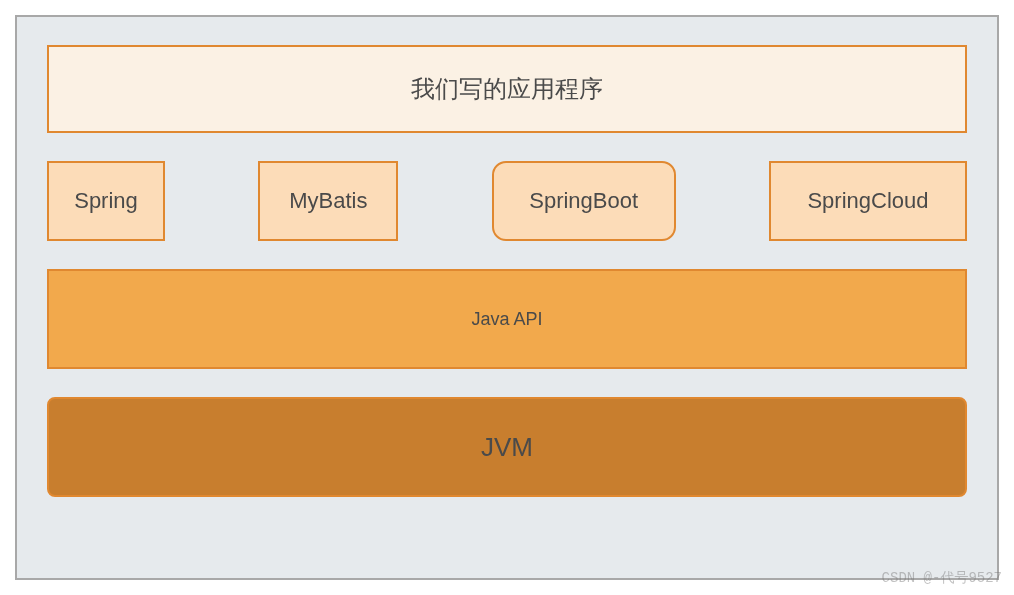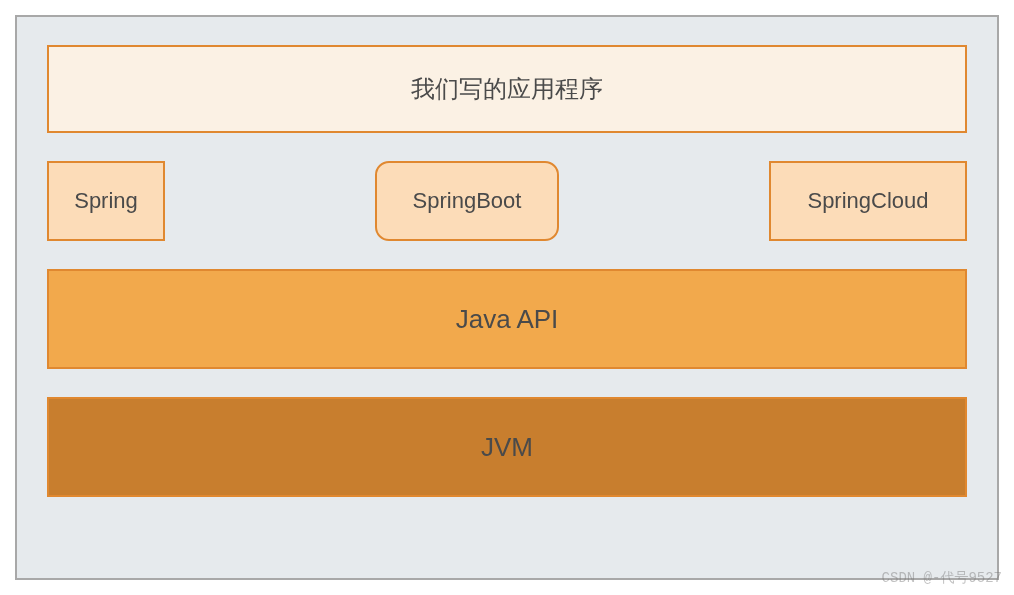--- a/index.html
+++ b/index.html
@@ -53,27 +53,28 @@
     }
     .fw-spring { width: 118px; }
     .fw-mybatis { width: 140px; }
     .fw-springmvc { width: 180px; }
     .fw-springboot { width: 184px; border-radius: 14px; }
     .fw-springcloud { width: 198px; align-items: center; }
     .api-layer {
       height: 100px;
       background: #f2a94c;
       width: 100%;
-      font-size: 26px;
+      font-size: 18px;
     }
     .jvm-layer {
       height: 100px;
       background: #c87e2e;
       width: 100%;
       font-size: 26px;
+      border-radius: 8px;
     }
     .watermark {
       position: absolute;
       bottom: 8px;
       right: 12px;
       font-size: 14px;
       color: rgba(120,120,120,0.45);
       font-family: Liberation Mono, monospace;
     }
   </style>
@@ -83,20 +84,23 @@
 <div class="container">
 
   <div class="box app-layer">
     <span>我们写的应用程序</span>
   </div>
 
   <div class="row frameworks-row">
     <div class="box framework-box fw-spring">
       <span>Spring</span>
     </div>
+    <div class="box framework-box fw-mybatis">
+      <span>MyBatis</span>
+    </div>
     <div class="box framework-box fw-springboot">
       <span>SpringBoot</span>
     </div>
     <div class="box framework-box fw-springcloud">
       <span>SpringCloud</span>
     </div>
   </div>
 
   <div class="box api-layer">
     <span>Java API</span>

